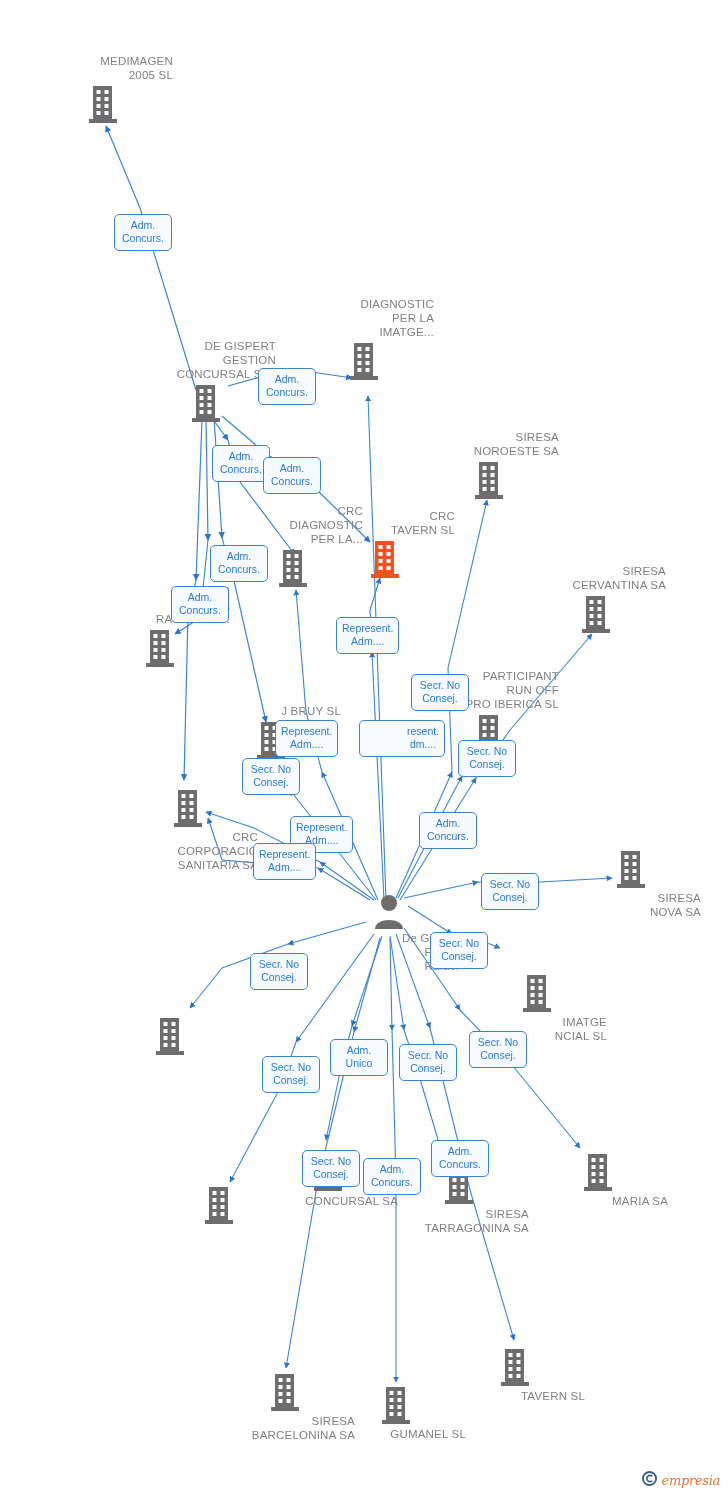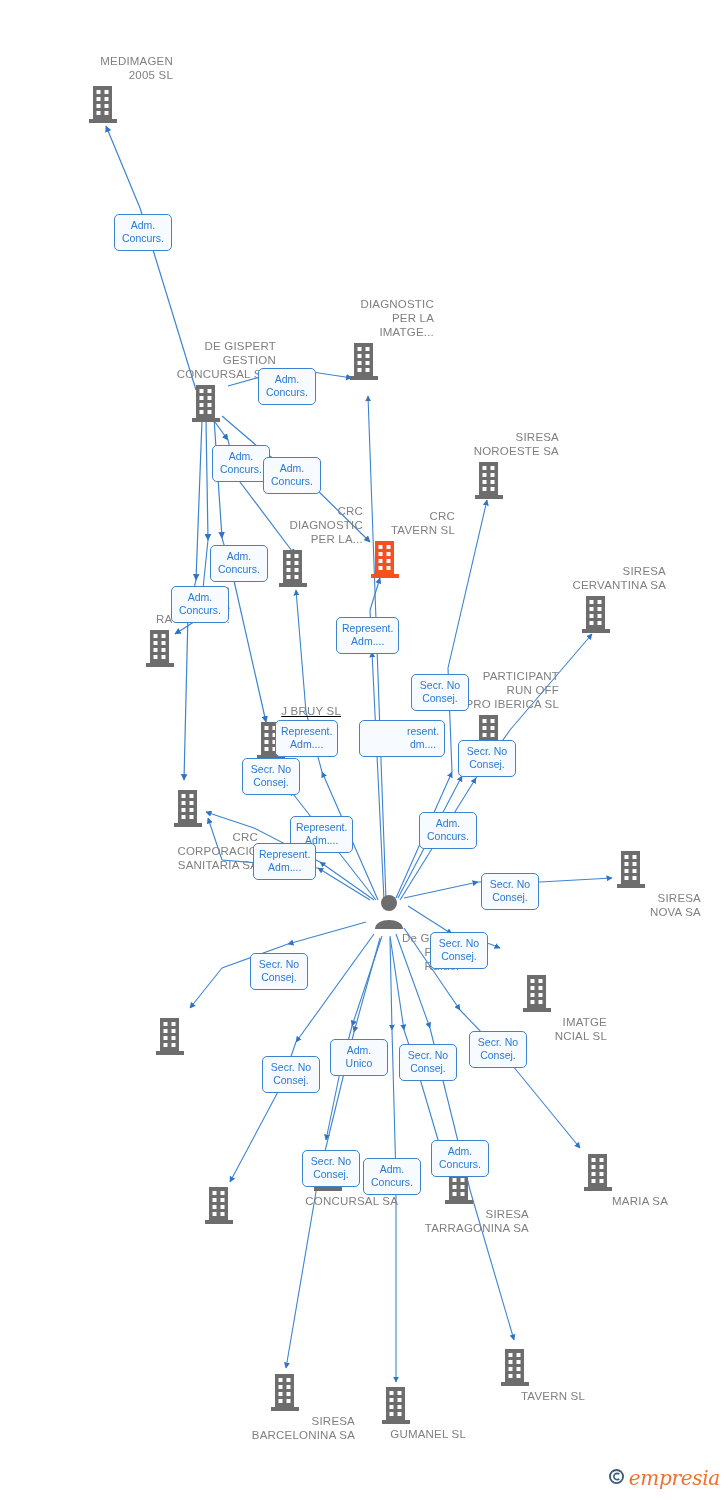--- a/index.html
+++ b/index.html
@@ -63,21 +63,21 @@
     right: 8px;
     bottom: 10px;
     display: flex;
     align-items: center;
     gap: 5px;
     z-index: 40;
   }
   .watermark .wm-text {
     font-family: "DejaVu Serif", serif;
     font-style: italic;
-    font-size: 20px;
+    font-size: 13px;
     color: #f07030;
     letter-spacing: -0.3px;
   }
 </style>
 </head>
 <body>
 
 <div id="canvas">
 
   <svg id="edges" viewBox="0 0 728 1500">
@@ -356,21 +356,21 @@
               <rect x="18.5" y="6" width="4" height="4"></rect>
               <rect x="10.5" y="13" width="4" height="4"></rect>
               <rect x="18.5" y="13" width="4" height="4"></rect>
               <rect x="10.5" y="20" width="4" height="4"></rect>
               <rect x="18.5" y="20" width="4" height="4"></rect>
               <rect x="10.5" y="27" width="4" height="4"></rect>
               <rect x="18.5" y="27" width="4" height="4"></rect>
             </g>
           </svg></span>
       </div>
-      <div class="node caption-above" style="left: 271px; top: 704px; text-decoration: underline;">
+      <div class="node caption-above" style="left: 271px; top: 704px;">
         <span class="caption">J BRUY SL</span>
         <span class="glyph"><svg width="34" height="40" viewBox="0 0 34 40">
             <rect x="7" y="2" width="19" height="33" fill="#6d6d6d"></rect>
             <rect x="3" y="35" width="28" height="4" fill="#6d6d6d"></rect>
             <g fill="#ffffff">
               <rect x="10.5" y="6" width="4" height="4"></rect>
               <rect x="18.5" y="6" width="4" height="4"></rect>
               <rect x="10.5" y="13" width="4" height="4"></rect>
               <rect x="18.5" y="13" width="4" height="4"></rect>
               <rect x="10.5" y="20" width="4" height="4"></rect>

